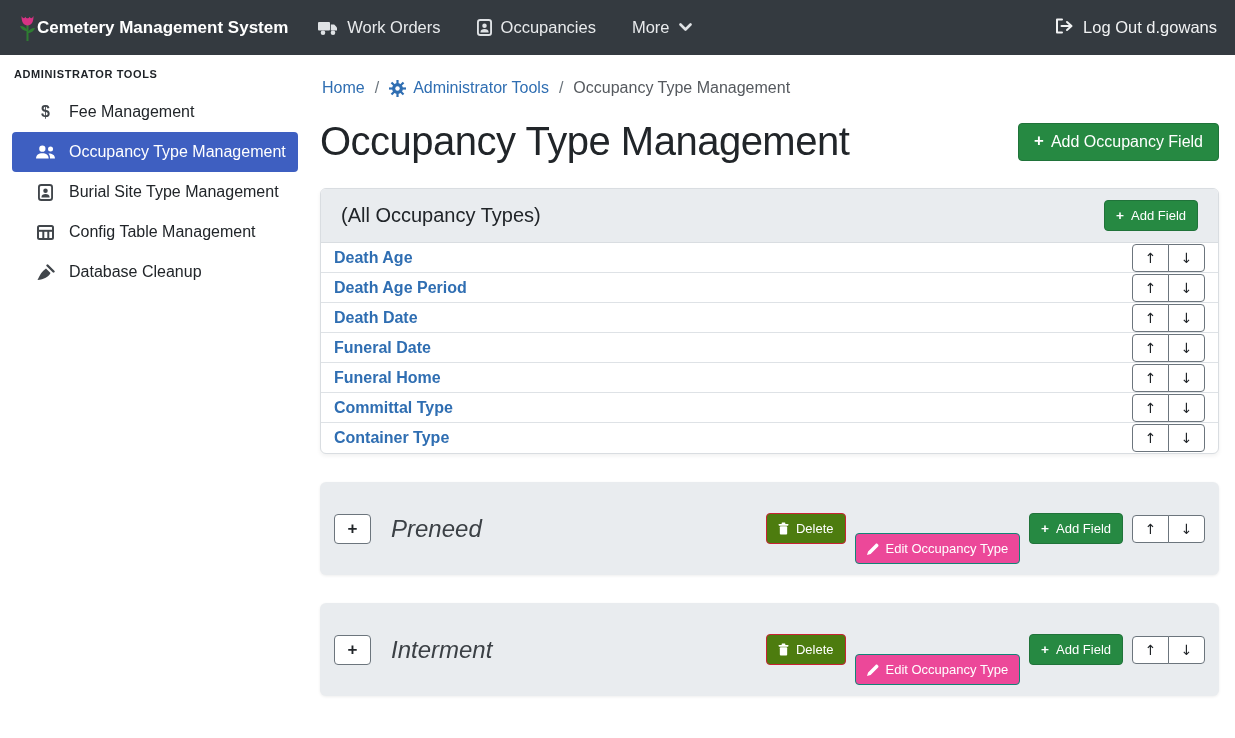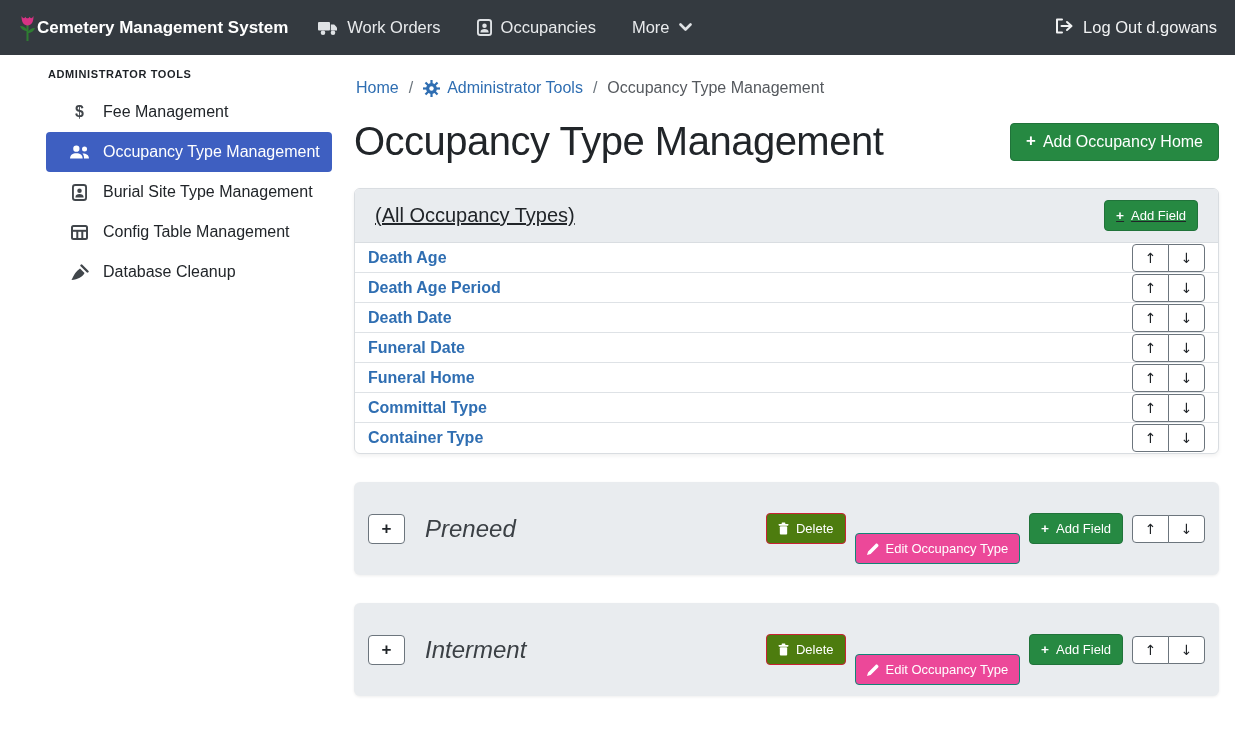--- a/index.html
+++ b/index.html
@@ -51,21 +51,21 @@
     align-items: center;
     gap: 9px;
     color: #f1f2f3;
     font-size: 16.5px;
     text-decoration: none;
     cursor: pointer;
     white-space: nowrap;
   }
 
   
-  .layout { display: flex; height: 683px; padding-left: 34px; }
+  .layout { display: flex; height: 683px; }
 
   
   .sidebar { width: 306px; flex-shrink: 0; padding: 13px 8px 0 12px; }
   .sidebar-heading {
     font-size: 11px;
     font-weight: 700;
     letter-spacing: .6px;
     text-transform: uppercase;
     color: #1d2126;
     margin: 0 0 12px 2px;
@@ -165,21 +165,20 @@
     box-shadow: 0 2px 4px rgba(0,0,0,.06);
     overflow: hidden;
   }
   .card-header {
     background: #e9ecef;
     padding: 11px 20px;
     display: flex;
     align-items: center;
     justify-content: space-between;
     border-bottom: 1px solid #d9dde1;
-    text-decoration: underline;
   }
   .card-title { font-size: 20px; font-weight: 500; color: #212529; }
 
   .field-row {
     height: 30px;
     display: flex;
     align-items: center;
     justify-content: space-between;
     padding: 0 13px;
     border-bottom: 1px solid #dee2e6;
@@ -356,21 +355,21 @@
         <span>Administrator Tools</span>
       </a>
       <span class="crumb-sep">/</span>
       <span class="crumb-current">Occupancy Type Management</span>
     </nav>
 
     <div class="title-row">
       <h1 class="page-title">Occupancy Type Management</h1>
       <button class="btn btn-green-lg">
         <span class="plus-glyph">+</span>
-        <span>Add Occupancy Home</span>
+        <span>Add Occupancy Field</span>
       </button>
     </div>
 
     <section class="card">
       <div class="card-header">
         <div class="card-title">(All Occupancy Types)</div>
         <button class="btn btn-sm btn-green">
           <span class="plus-glyph">+</span>
           <span>Add Field</span>
         </button>

